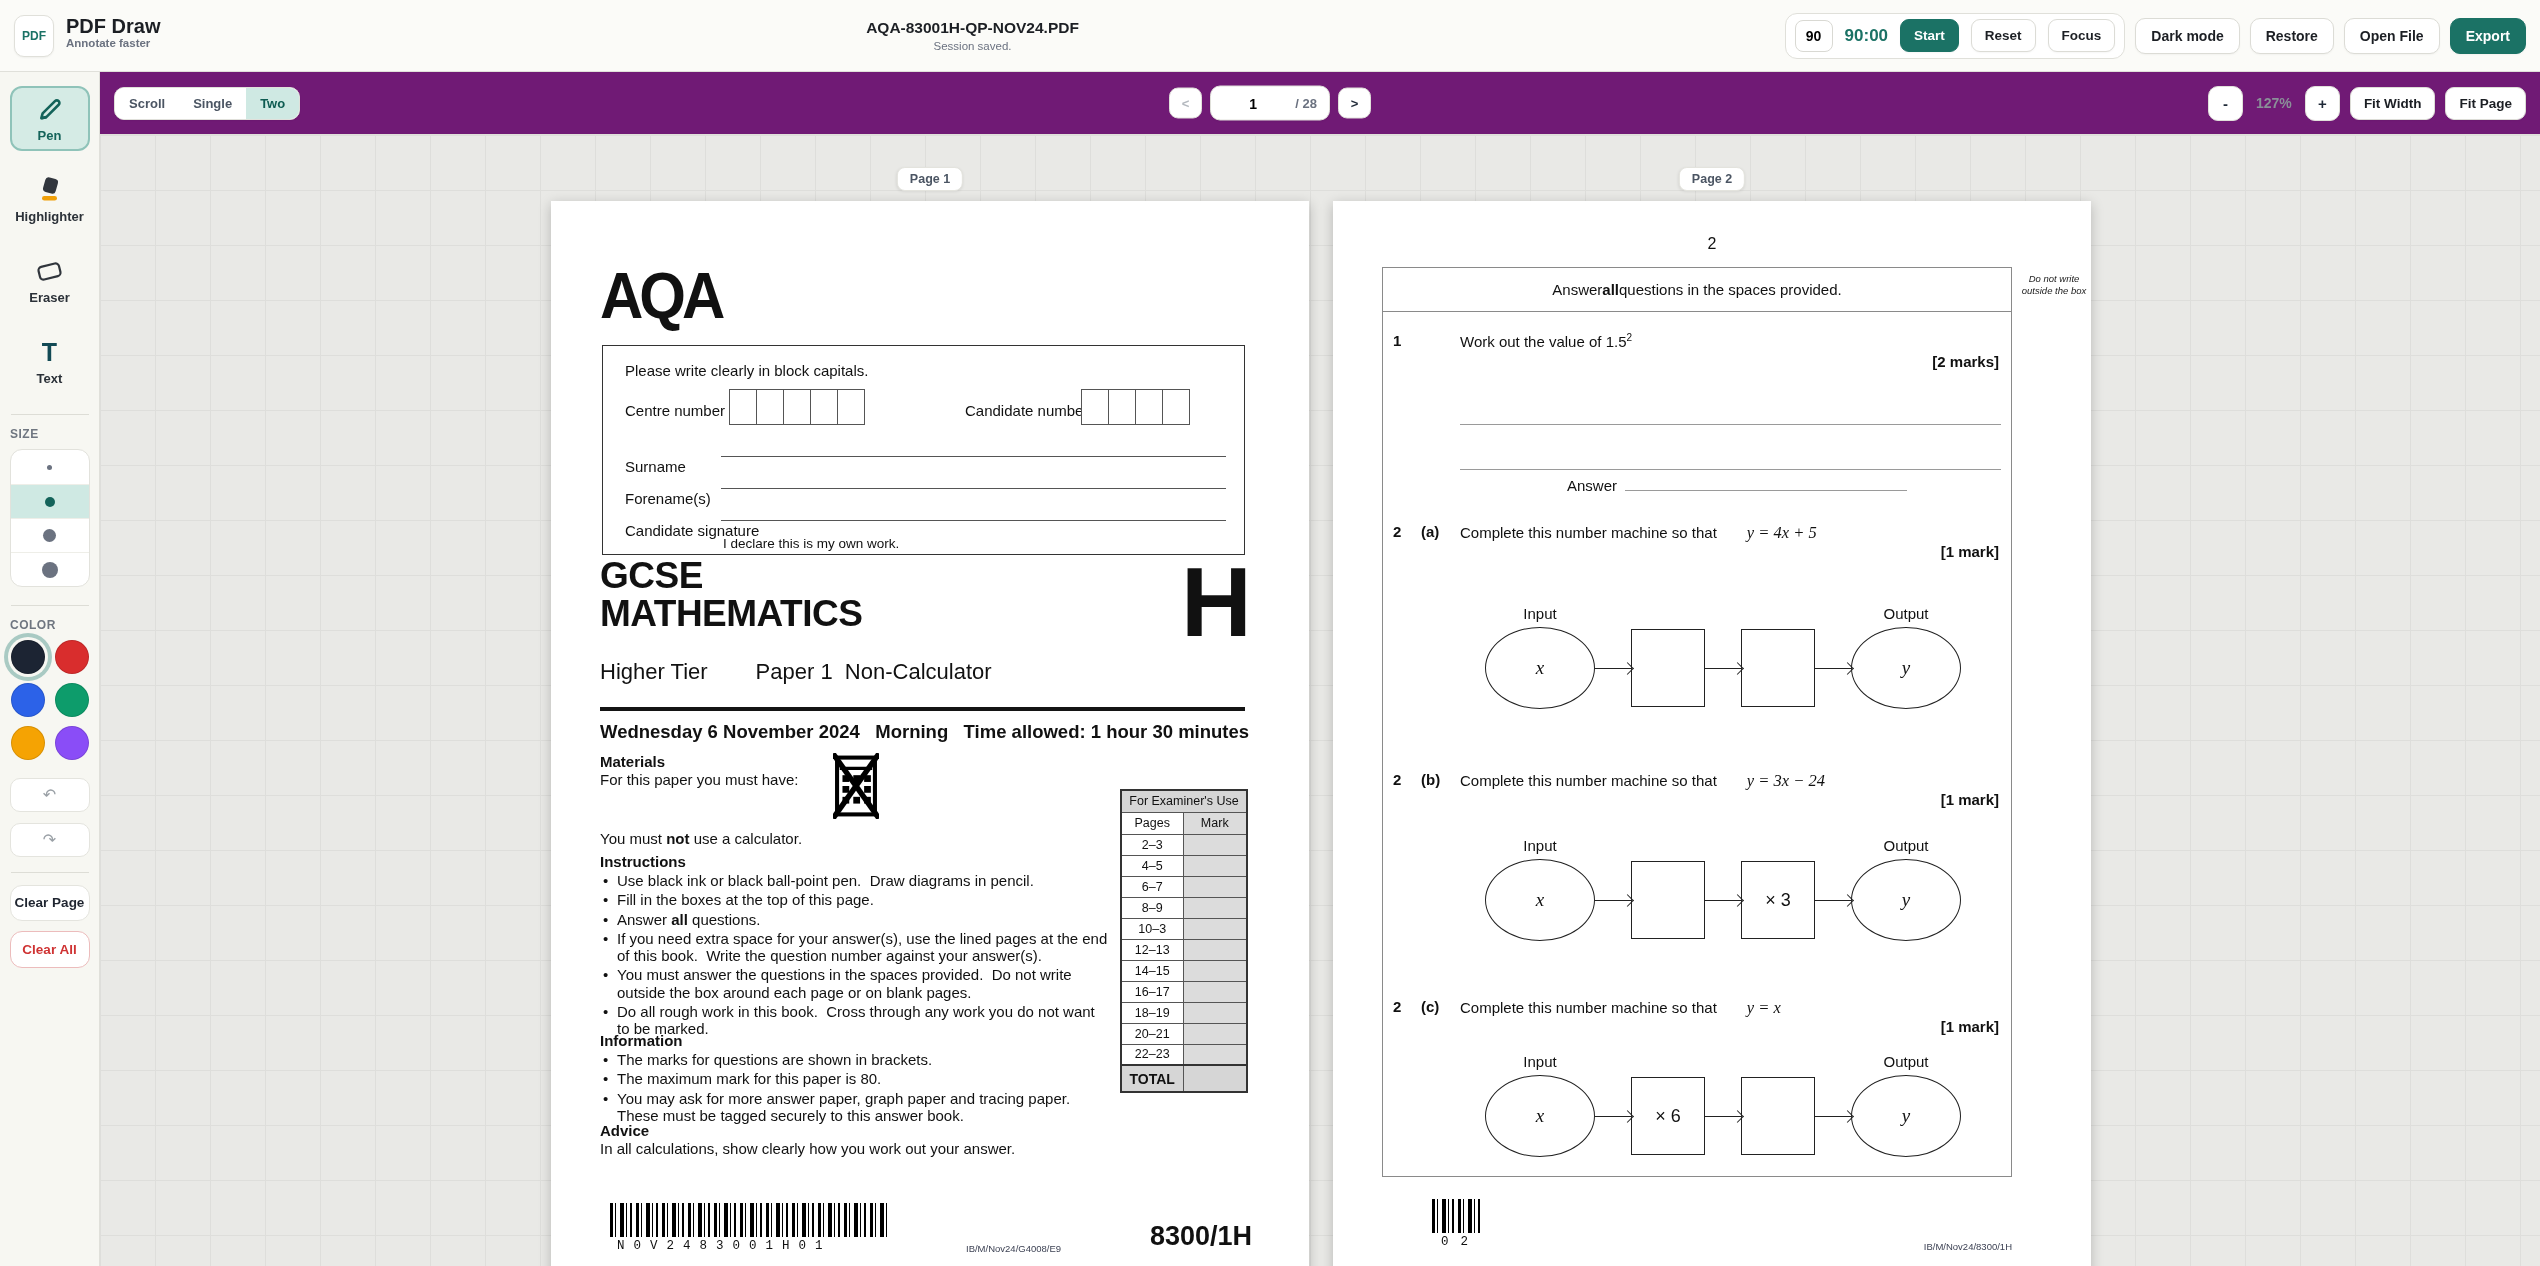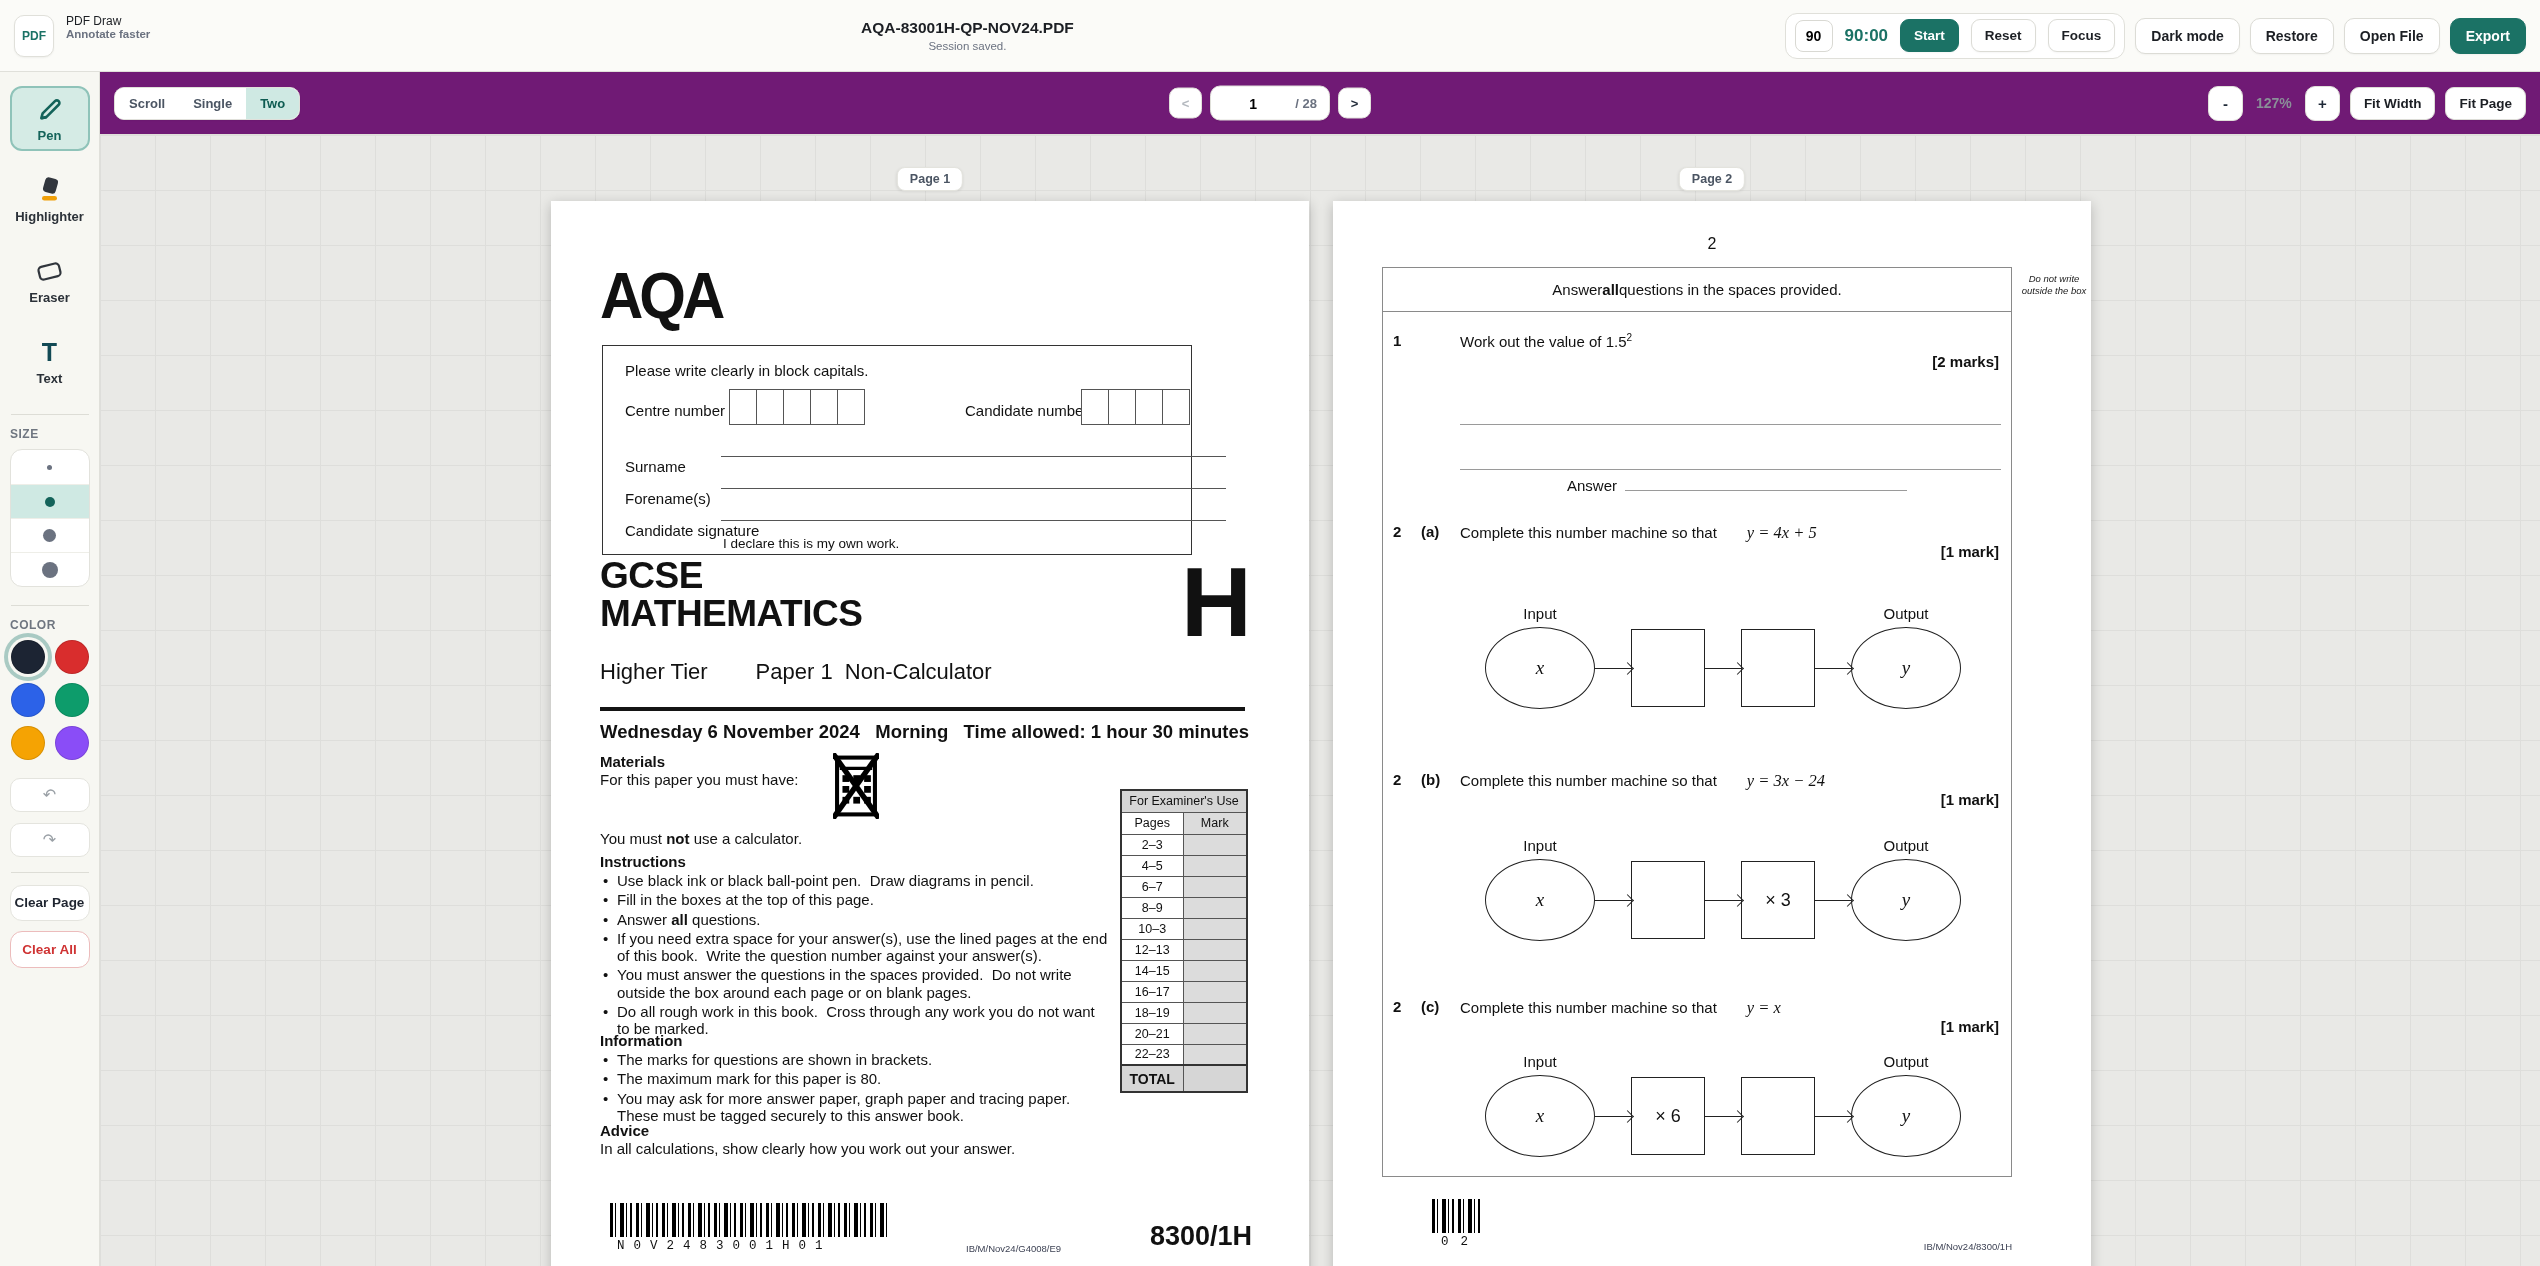--- a/index.html
+++ b/index.html
@@ -21,21 +21,21 @@
 
   
   header.topbar{
     grid-row:1;grid-column:1 / span 2;display:flex;align-items:center;
     background:#fbfbf8;border-bottom:1px solid var(--ui-border);padding:0 14px;
   }
   .brand{display:flex;align-items:flex-start;gap:12px;flex:0 0 auto;}
   .logo-box{width:40px;height:42px;border:1px solid var(--ui-border);border-radius:10px;
     background:#fff;display:flex;align-items:center;justify-content:center;
     font-weight:700;font-size:12px;color:var(--accent);box-shadow:0 1px 2px rgba(0,0,0,.05);}
-  .brand-name{font-weight:400;font-size:12px;line-height:1.1;}
+  .brand-name{font-weight:700;font-size:20px;line-height:1.1;}
   .brand-tag{font-weight:700;font-size:11.5px;color:var(--muted);}
   .doc-meta{flex:1 1 auto;text-align:center;min-width:0;}
   .doc-title{font-weight:700;font-size:15.5px;}
   .doc-status{font-size:11.5px;color:var(--muted);margin-top:3px;}
   .controls{display:flex;align-items:center;gap:10px;flex:0 0 auto;}
   .timer-group{display:flex;align-items:center;gap:12px;background:#fff;
     border:1px solid var(--ui-border);border-radius:12px;padding:5px 9px;height:46px;}
   .timer-input{width:38px;height:32px;border:1px solid #d9d9d3;border-radius:8px;
     text-align:center;font-weight:700;font-size:14px;font-family:"Liberation Sans",sans-serif;}
   .timer-display{font-weight:700;font-size:17px;color:var(--accent);}
@@ -299,21 +299,21 @@
     </div>
   </div>
 
   <div class="canvas">
     <div class="page-badge" style="left:830px">Page 1</div>
     <div class="page-badge" style="left:1612px">Page 2</div>
 
     <div class="page" style="left:451px">
       <div class="abs aqa-logo" style="left:49px;top:58px">AQA</div>
 
-      <div class="abs cand-box" style="left:51px;top:144px;width:590px;height:210px">
+      <div class="abs cand-box" style="left:51px;top:144px;width:643px;height:210px">
         <div class="abs cand-label" style="left:22px;top:16px">Please write clearly in block capitals.</div>
         <div class="abs cand-label" style="left:22px;top:56px">Centre number</div>
         <div class="abs cellrow" style="left:126px;top:43px">
           <div class="cell"></div>
             <div class="cell"></div>
             <div class="cell"></div>
             <div class="cell"></div>
             <div class="cell"></div>
         </div>
         <div class="abs cand-label" style="left:362px;top:56px">Candidate number</div>

